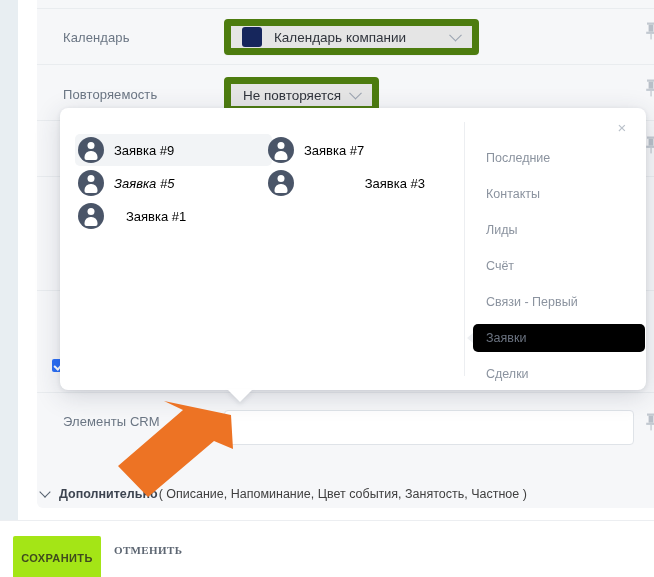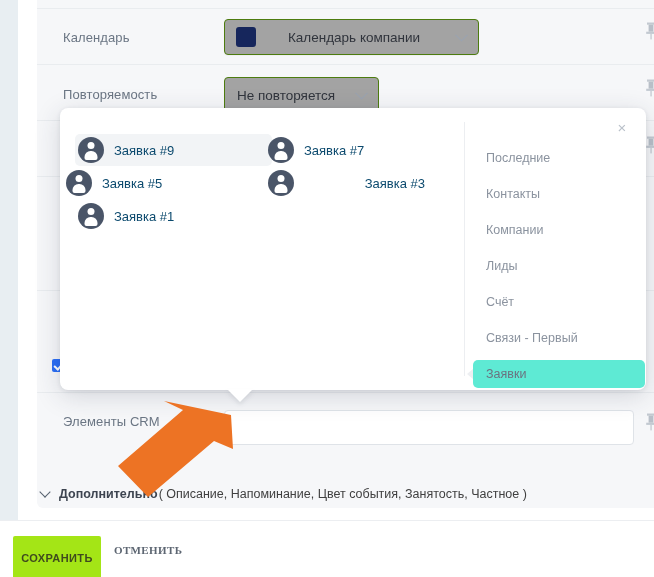--- a/index.html
+++ b/index.html
@@ -32,26 +32,25 @@
     border-top: 1px solid #e9ecef;
   }
   .row-label {
     position: absolute;
     font-size: 13px; color: #6b7684; letter-spacing: .1px; margin-left: 9px;
   }
 
   
   .select-ctl {
     position: absolute;
-    background: #a3a3a3;
-    border: 1px solid #4d7c0f;
+    background: #e5e5e5;
+    border: 7px solid #4d7c0f;
     border-radius: 4px;
     display: flex; align-items: center;
     box-shadow: 0 1px 1px rgba(20,30,50,.035);
-    gap: 20px;
   }
   .sw {
     width: 20px; height: 20px; border-radius: 3px;
     margin-left: 11px; flex: 0 0 auto;
   }
   .select-val {
     font-size: 13.5px; color: #30343c; margin-left: 12px;
     white-space: nowrap; overflow: hidden;
   }
   .chev {
@@ -115,35 +114,35 @@
     width: 7px; height: 7px; border-radius: 50%;
     background: #ffffff; transform: translateX(-50%);
   }
   .avatar:after {
     content: ""; position: absolute; left: 50%; top: 13.5px;
     width: 13px; height: 9px;
     border-radius: 6px 6px 2px 2px;
     background: #ffffff; transform: translateX(-50%);
   }
   .entity-label {
-    font-size: 13px; color: #0c4a6e; margin-left: 10px; white-space: nowrap;
+    font-size: 13px; color: #000000; margin-left: 10px; white-space: nowrap;
   }
 
   .vdiv {
     position: absolute; left: 404px; top: 14px; width: 1px; height: 254px;
     background: #eceef1;
   }
 
   .cat-list { position: absolute; left: 413px; top: 36px; width: 172px; }
   .cat-item {
     position: relative; height: 28px; margin-bottom: 8px;
     border-radius: 5px; display: flex; align-items: center;
     padding-left: 13px;
   }
-  .cat-item.active { background: #5eead4; align-items: center; }
+  .cat-item.active { background: #000000; align-items: center; }
   .cat-item.active:before {
     content: ""; position: absolute; left: -6px; top: 9px;
     width: 0; height: 0;
     border-top: 5px solid transparent;
     border-bottom: 5px solid transparent;
     border-right: 6px solid #edeff2;
   }
   .cat-label { font-size: 12.5px; color: #8b939f; white-space: nowrap; }
   .cat-item.active .cat-label { color: #6b7380; }
 
@@ -262,57 +261,57 @@
 
     <div class="entity-area">
       <div class="entity-item sel" style="left:15px; top:26px; width:197px;">
         <span class="avatar"></span>
         <span class="entity-label">Заявка #9</span>
       </div>
       <div class="entity-item" style="left:205px; top:26px; width:160px;">
         <span class="avatar"></span>
         <span class="entity-label">Заявка #7</span>
       </div>
-      <div class="entity-item" style="left:3px; top:59px; width:197px;">
+      <div class="entity-item" style="left:15px; top:59px; width:197px;font-style:italic;">
         <span class="avatar"></span>
         <span class="entity-label">Заявка #5</span>
       </div>
       <div class="entity-item" style="left:205px; top:59px; width:160px;justify-content:space-between;">
         <span class="avatar"></span>
         <span class="entity-label">Заявка #3</span>
       </div>
-      <div class="entity-item" style="left:15px; top:92px; width:197px;">
+      <div class="entity-item" style="left:15px; top:92px; width:197px;gap:12px;">
         <span class="avatar"></span>
         <span class="entity-label">Заявка #1</span>
       </div>
     </div>
 
     <div class="vdiv"></div>
 
     <div class="cat-list">
       <div class="cat-item">
         <span class="cat-label">Последние</span>
         </div>
       <div class="cat-item">
         <span class="cat-label">Контакты</span>
-        </div>
-      <div class="cat-item">
-        <span class="cat-label">Компании</span>
         </div>
       <div class="cat-item">
         <span class="cat-label">Лиды</span>
         </div>
       <div class="cat-item">
         <span class="cat-label">Счёт</span>
         </div>
       <div class="cat-item">
         <span class="cat-label">Связи - Первый</span>
         </div>
       <div class="cat-item active">
         <span class="cat-label">Заявки</span>
+        </div>
+      <div class="cat-item">
+        <span class="cat-label">Сделки</span>
         </div>
     </div>
 
     <div class="popup-tail"></div>
   </div>
 
   <svg class="arrow-svg" viewBox="0 0 654 577">
     <polygon points="231,415 233,449 214,441 148,497 118,466 183,410 164,401" fill="#ed7324"></polygon>
   </svg>
 

